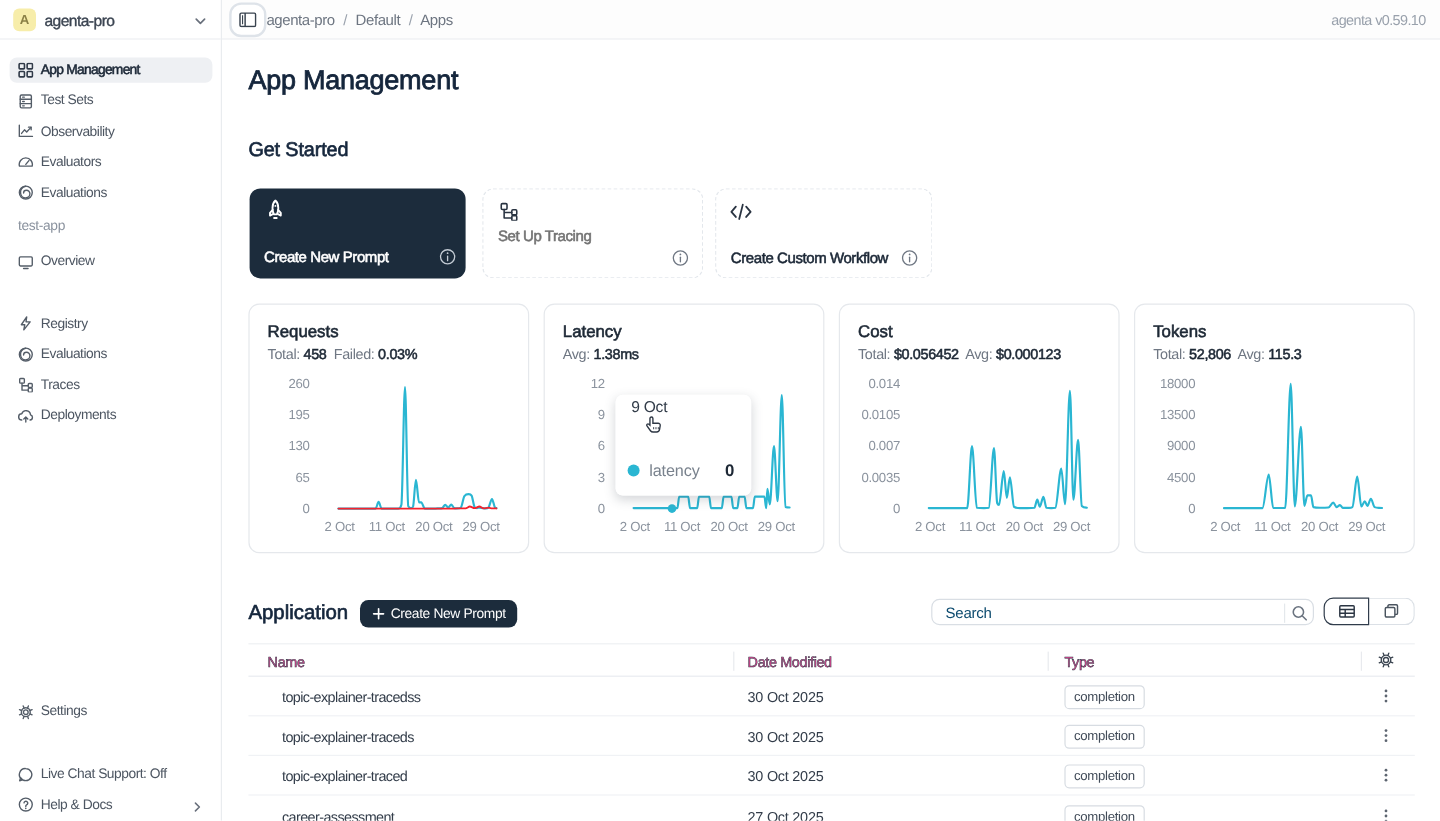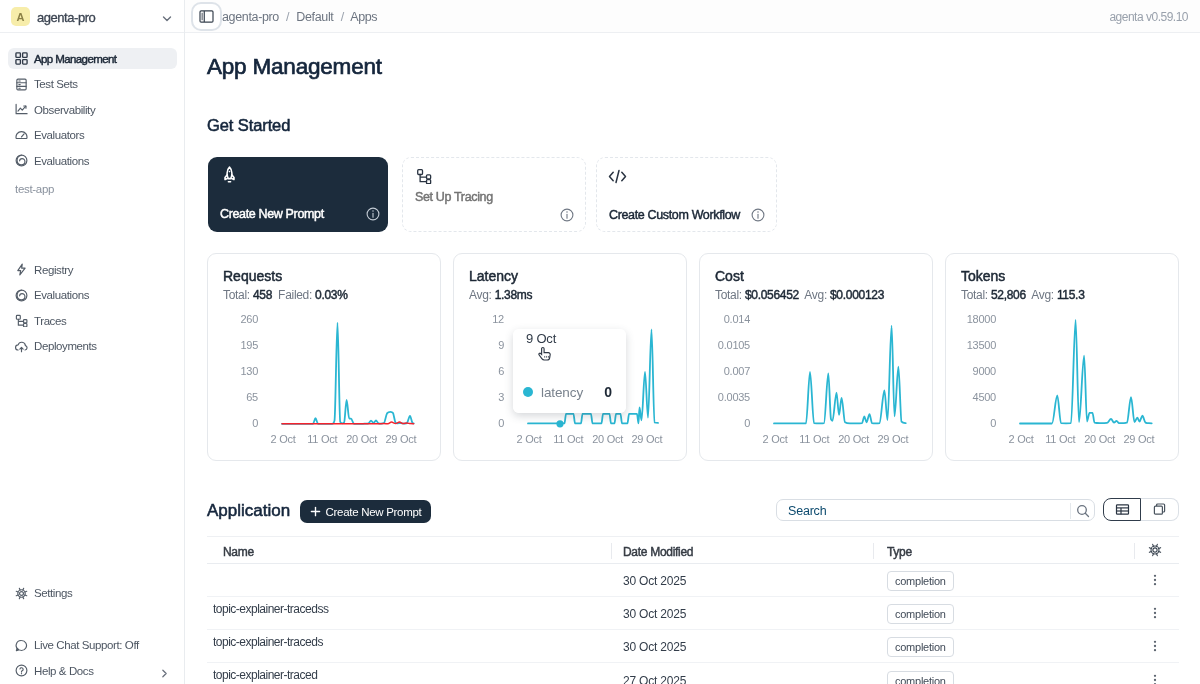--- a/index.html
+++ b/index.html
@@ -49,24 +49,24 @@
 .newbtn { position:absolute; left:300px; top:500px; width:131px; height:23px; background:#1c2c3c; border-radius:7px; color:#fff; font-size:11.5px; display:flex; align-items:center; justify-content:center; gap:5px; letter-spacing:-0.3px; }
 .search { position:absolute; left:776px; top:499px; width:319px; height:22px; border:1px solid #d9dee4; border-radius:7px; background:#fff; }
 .search .ph { position:absolute; left:11px; top:4px; font-size:12.5px; color:#0c4a6e; letter-spacing:-0.2px; }
 .search .sic { position:absolute; right:4px; top:4px; }
 .sdiv { position:absolute; right:23px; top:3px; height:16px; border-left:1px solid #e4e8ec; }
 .tgl { position:absolute; left:1103px; top:498px; width:76px; height:23px; }
 .tglL { position:absolute; left:0; top:0; width:38px; height:23px; border:1.5px solid #303c4b; border-radius:8px 0 0 8px; display:flex; align-items:center; justify-content:center; background:#fff; z-index:2; }
 .tglR { position:absolute; left:38px; top:0; width:38px; height:23px; border:1px solid #dbe0e6; border-left:none; border-radius:0 8px 8px 0; display:flex; align-items:center; justify-content:center; background:#fff; }
 
 .thead { position:absolute; left:207px; top:536px; width:972px; height:28px; border-top:1px solid #eef0f3; border-bottom:1px solid #e9ecf0; }
-.th { position:absolute; top:7.5px; font-size:12px; font-weight:400; -webkit-text-stroke:0.45px #2f3947; color:#404040; letter-spacing:-0.3px; }
+.th { position:absolute; top:7.5px; font-size:12px; font-weight:400; -webkit-text-stroke:0.45px #2f3947; color:#ec4899; letter-spacing:-0.3px; }
 .vsep { position:absolute; top:6px; height:16px; border-left:1px solid #e8eaee; }
 .trow { position:absolute; left:207px; width:972px; height:33px; border-bottom:1px solid #f0f2f5; }
-.tname { position:absolute; left:6px; top:9.5px; font-size:12px; color:#333d4a; letter-spacing:-0.5px;margin-top:28px; }
+.tname { position:absolute; left:28px; top:9.5px; font-size:12px; color:#333d4a; letter-spacing:-0.5px; }
 .tdate { position:absolute; left:416px; top:9.5px; font-size:12px; color:#333d4a; letter-spacing:-0.2px; }
 .tag { position:absolute; left:680px; top:6.5px; height:20px; padding:0 7px; border:1px solid #d7dce2; border-radius:4px; font-size:11px; color:#414b58; display:inline-flex; align-items:center; letter-spacing:-0.25px; }
 .tdots { position:absolute; left:941px; top:9px; }
 </style></head>
 <body>
 <div class="topbar"></div>
 <div class="colbtn">
     <svg width="15" height="13" viewBox="0 0 16 14" fill="none" stroke="#39434f" stroke-width="1.3">
       <rect x="1" y="1" width="14" height="12" rx="1.2"></rect>
       <line x1="5.6" y1="1" x2="5.6" y2="13"></line>
@@ -130,20 +130,29 @@
     <div class="mrow" style="top:147.9px">
       <span class="mic">
         <svg width="13" height="13" viewBox="0 0 14 14" fill="none" stroke="#545d68" stroke-width="1.25" stroke-linecap="round" stroke-linejoin="round">
           <path d="M6.8,1.3 C4,2 2,4.4 2.3,7.4 C2.5,9.9 4.5,11.7 6.9,11.7 C9.1,11.7 10.7,10.1 10.7,8.1 C10.7,6.2 9.3,4.9 7.6,4.9 C6.1,4.9 5,6 5,7.4"></path>
           <circle cx="7" cy="7" r="5.8"></circle>
         </svg>
       </span>
       <span class="mtxt">Evaluations</span>
     </div>
     <div class="mlabel" style="top:182.5px">test-app</div>
+    <div class="mrow" style="top:205.3px">
+      <span class="mic">
+        <svg width="13" height="13" viewBox="0 0 14 14" fill="none" stroke="#545d68" stroke-width="1.25" stroke-linecap="round" stroke-linejoin="round">
+          <rect x="1.2" y="2.2" width="11.6" height="8.2" rx="1"></rect>
+          <line x1="5" y1="12.6" x2="9" y2="12.6"></line>
+        </svg>
+      </span>
+      <span class="mtxt">Overview</span>
+    </div>
     <div class="mrow" style="top:256.5px">
       <span class="mic">
         <svg width="13" height="13" viewBox="0 0 14 14" fill="none" stroke="#545d68" stroke-width="1.25" stroke-linecap="round" stroke-linejoin="round">
           <path d="M7.8,1.2 L3,8.2 h3.1 L5.2,12.8 10.9,5.6 H7.2 Z"></path>
         </svg>
       </span>
       <span class="mtxt">Registry</span>
     </div>
     <div class="mrow" style="top:282.1px">
       <span class="mic">

